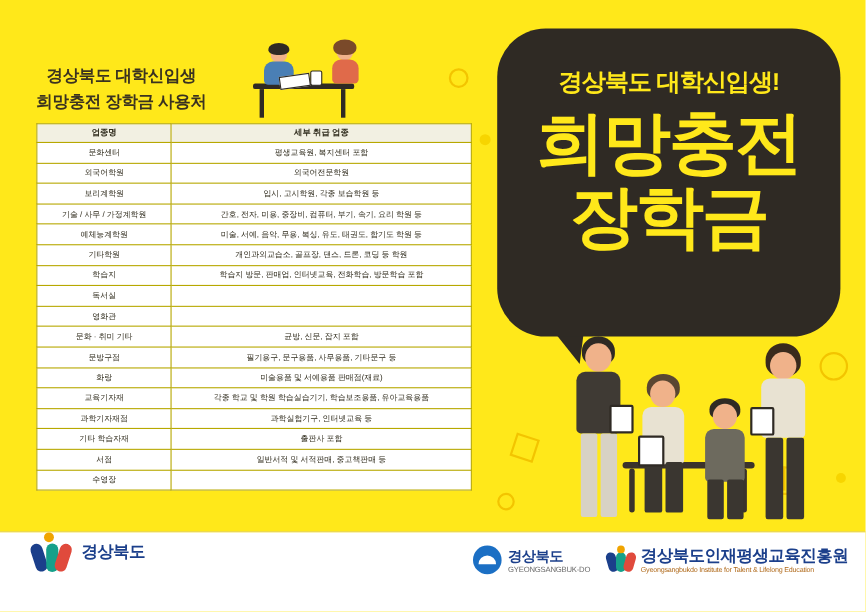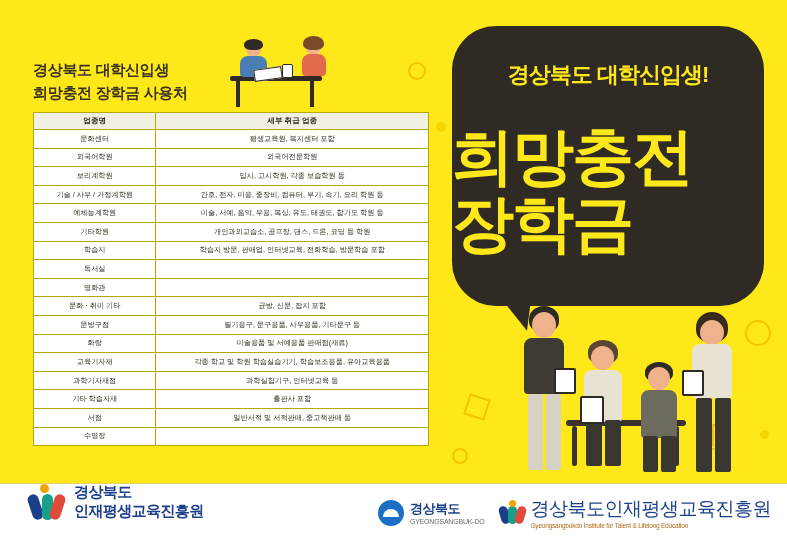--- a/index.html
+++ b/index.html
@@ -39,20 +39,21 @@
   
   .left-head {
     position: absolute;
     left: 33px;
     top: 58px;
     color: #3a3220;
     font-size: 15px;
     font-weight: bold;
     line-height: 1.55;
     letter-spacing: -0.3px;
+    text-align: center;
   }
 
   
   .tbl-wrap {
     position: absolute;
     left: 33px;
     top: 112px;
     width: 396px;
   }
   table.usage {
@@ -110,27 +111,26 @@
     color: #ffe81a;
     font-size: 22px;
     font-weight: bold;
     letter-spacing: -1px;
   }
   .bubble-big {
     position: absolute;
     left: 0;
     top: 72px;
     width: 312px;
-    text-align: left;
+    text-align: center;
     color: #ffe81a;
     font-size: 62px;
     font-weight: bold;
     line-height: 1.08;
     letter-spacing: -2px;
-    margin-top: 26px;
   }
 
   
   .footer {
     position: absolute;
     left: 0;
     bottom: 0;
     width: 787px;
     height: 72px;
     background: #ffffff;
@@ -190,22 +190,22 @@
     font-weight: bold;
     color: #1b3f8b;
     letter-spacing: -0.5px;
   }
   .brand .b-txt2 {
     font-size: 7px;
     color: #6a6a6a;
     letter-spacing: -0.2px;
   }
   .brand .b-txt3 {
-    font-size: 19px;
-    font-weight: normal;
+    font-size: 15px;
+    font-weight: bold;
     color: #1b3f8b;
     letter-spacing: -0.5px;
   }
   .brand .b-txt4 {
     font-size: 6.5px;
     color: #b06a1b;
     letter-spacing: -0.2px;
   }
 
   
@@ -391,21 +391,20 @@
 
   <div class="foot-logo">
     <div class="mark">
       <div style="position:absolute;left:14px;top:2px;width:9px;height:9px;border-radius:50%;background:#f0a400;"></div>
       <div style="position:absolute;left:4px;top:12px;width:11px;height:26px;background:#1b3f8b;border-radius:6px;transform:rotate(-18deg);"></div>
       <div style="position:absolute;left:16px;top:12px;width:11px;height:26px;background:#16a08a;border-radius:6px;"></div>
       <div style="position:absolute;left:26px;top:12px;width:11px;height:26px;background:#e04a3c;border-radius:6px;transform:rotate(18deg);"></div>
     </div>
     <div class="txt">
       <div>경상북도</div>
-      <div>인재평생교육진흥원</div>
     </div>
   </div>
 
 
   <div class="foot-right">
     <div class="brand">
       <div style="width:26px;height:26px;border-radius:50%;background:#1b6fc4;position:relative;">
         <div style="position:absolute;left:5px;top:9px;width:16px;height:8px;background:#ffffff;border-radius:8px 8px 0 0;"></div>
       </div>
       <div>

